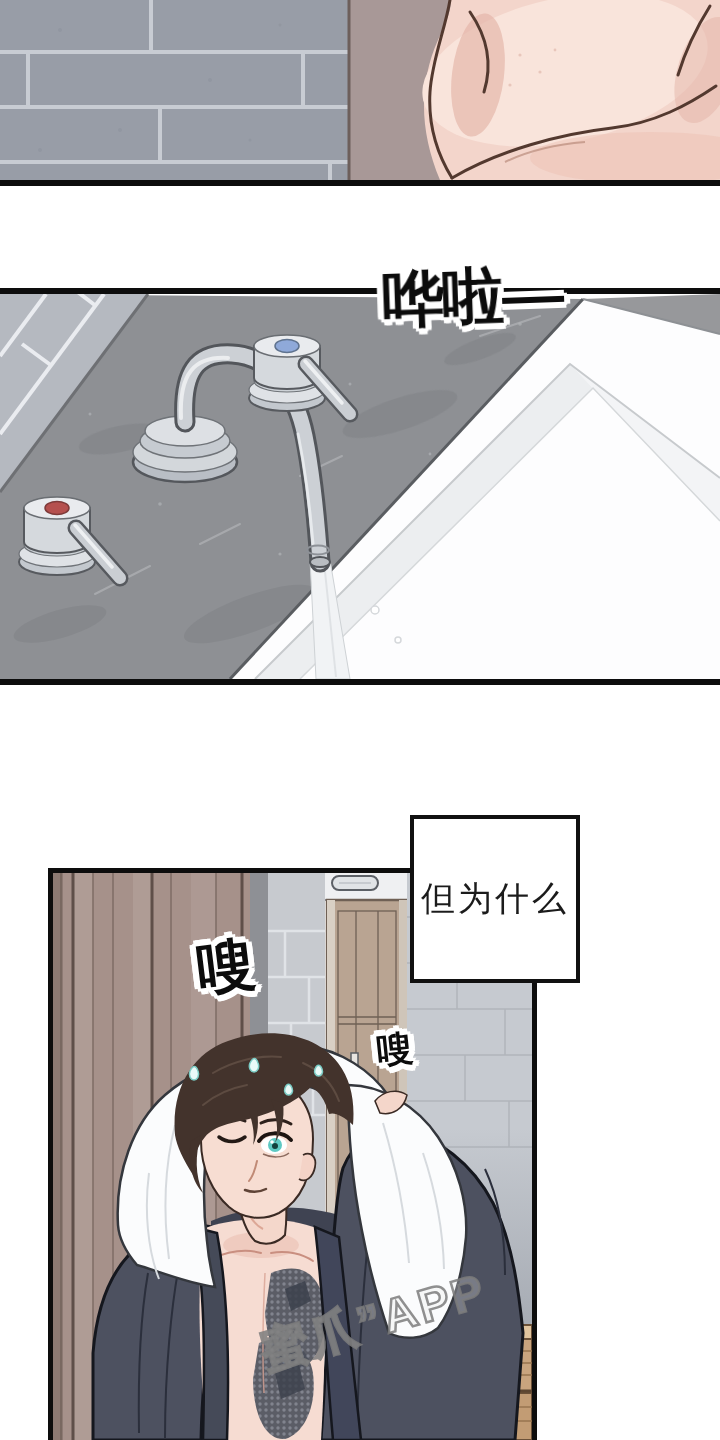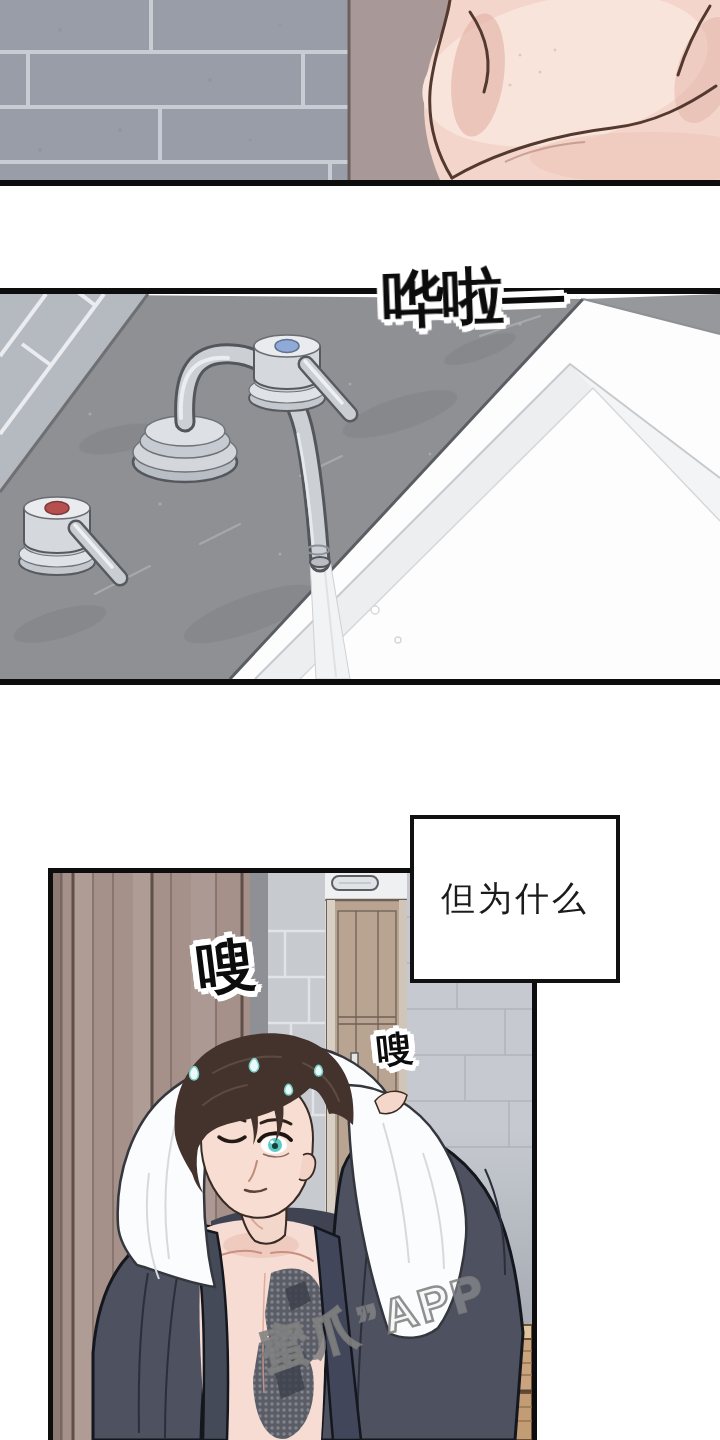--- a/index.html
+++ b/index.html
@@ -20,21 +20,21 @@
       4px 0 0 #fff,-4px 0 0 #fff,0 4px 0 #fff,0 -4px 0 #fff,
       3px 3px 0 #fff,-3px -3px 0 #fff,3px -3px 0 #fff,-3px 3px 0 #fff,
       6px 2px 0 #fff,-6px -2px 0 #fff,2px 6px 0 #fff,-2px -6px 0 #fff,
       6px 0 0 #fff,-6px 0 0 #fff,0 6px 0 #fff,0 -6px 0 #fff;
   }
   #sfx-water{left:382px;top:266px;font-size:62px;transform:rotate(-2deg);}
   #sfx-swish-large{left:197px;top:938px;font-size:58px;transform:rotate(-7deg);}
   #sfx-swish-small{left:377px;top:1032px;font-size:36px;transform:rotate(-6deg);}
 
   .speech-box{
-    position:absolute;left:410px;top:815px;width:210px;height:168px;z-index:7;
+    position:absolute;left:410px;top:815px;width:170px;height:168px;z-index:7;
     background:#ffffff;border:4px solid #111111;box-sizing:border-box;
     display:flex;align-items:center;justify-content:center;
   }
   .speech-box span{
     font-size:34px;color:#1b1b1b;letter-spacing:3px;font-weight:500;white-space:nowrap;
   }
 
   .watermark{
     position:absolute;left:262px;top:1322px;z-index:8;
     font-size:47px;font-weight:700;letter-spacing:3px;white-space:nowrap;

